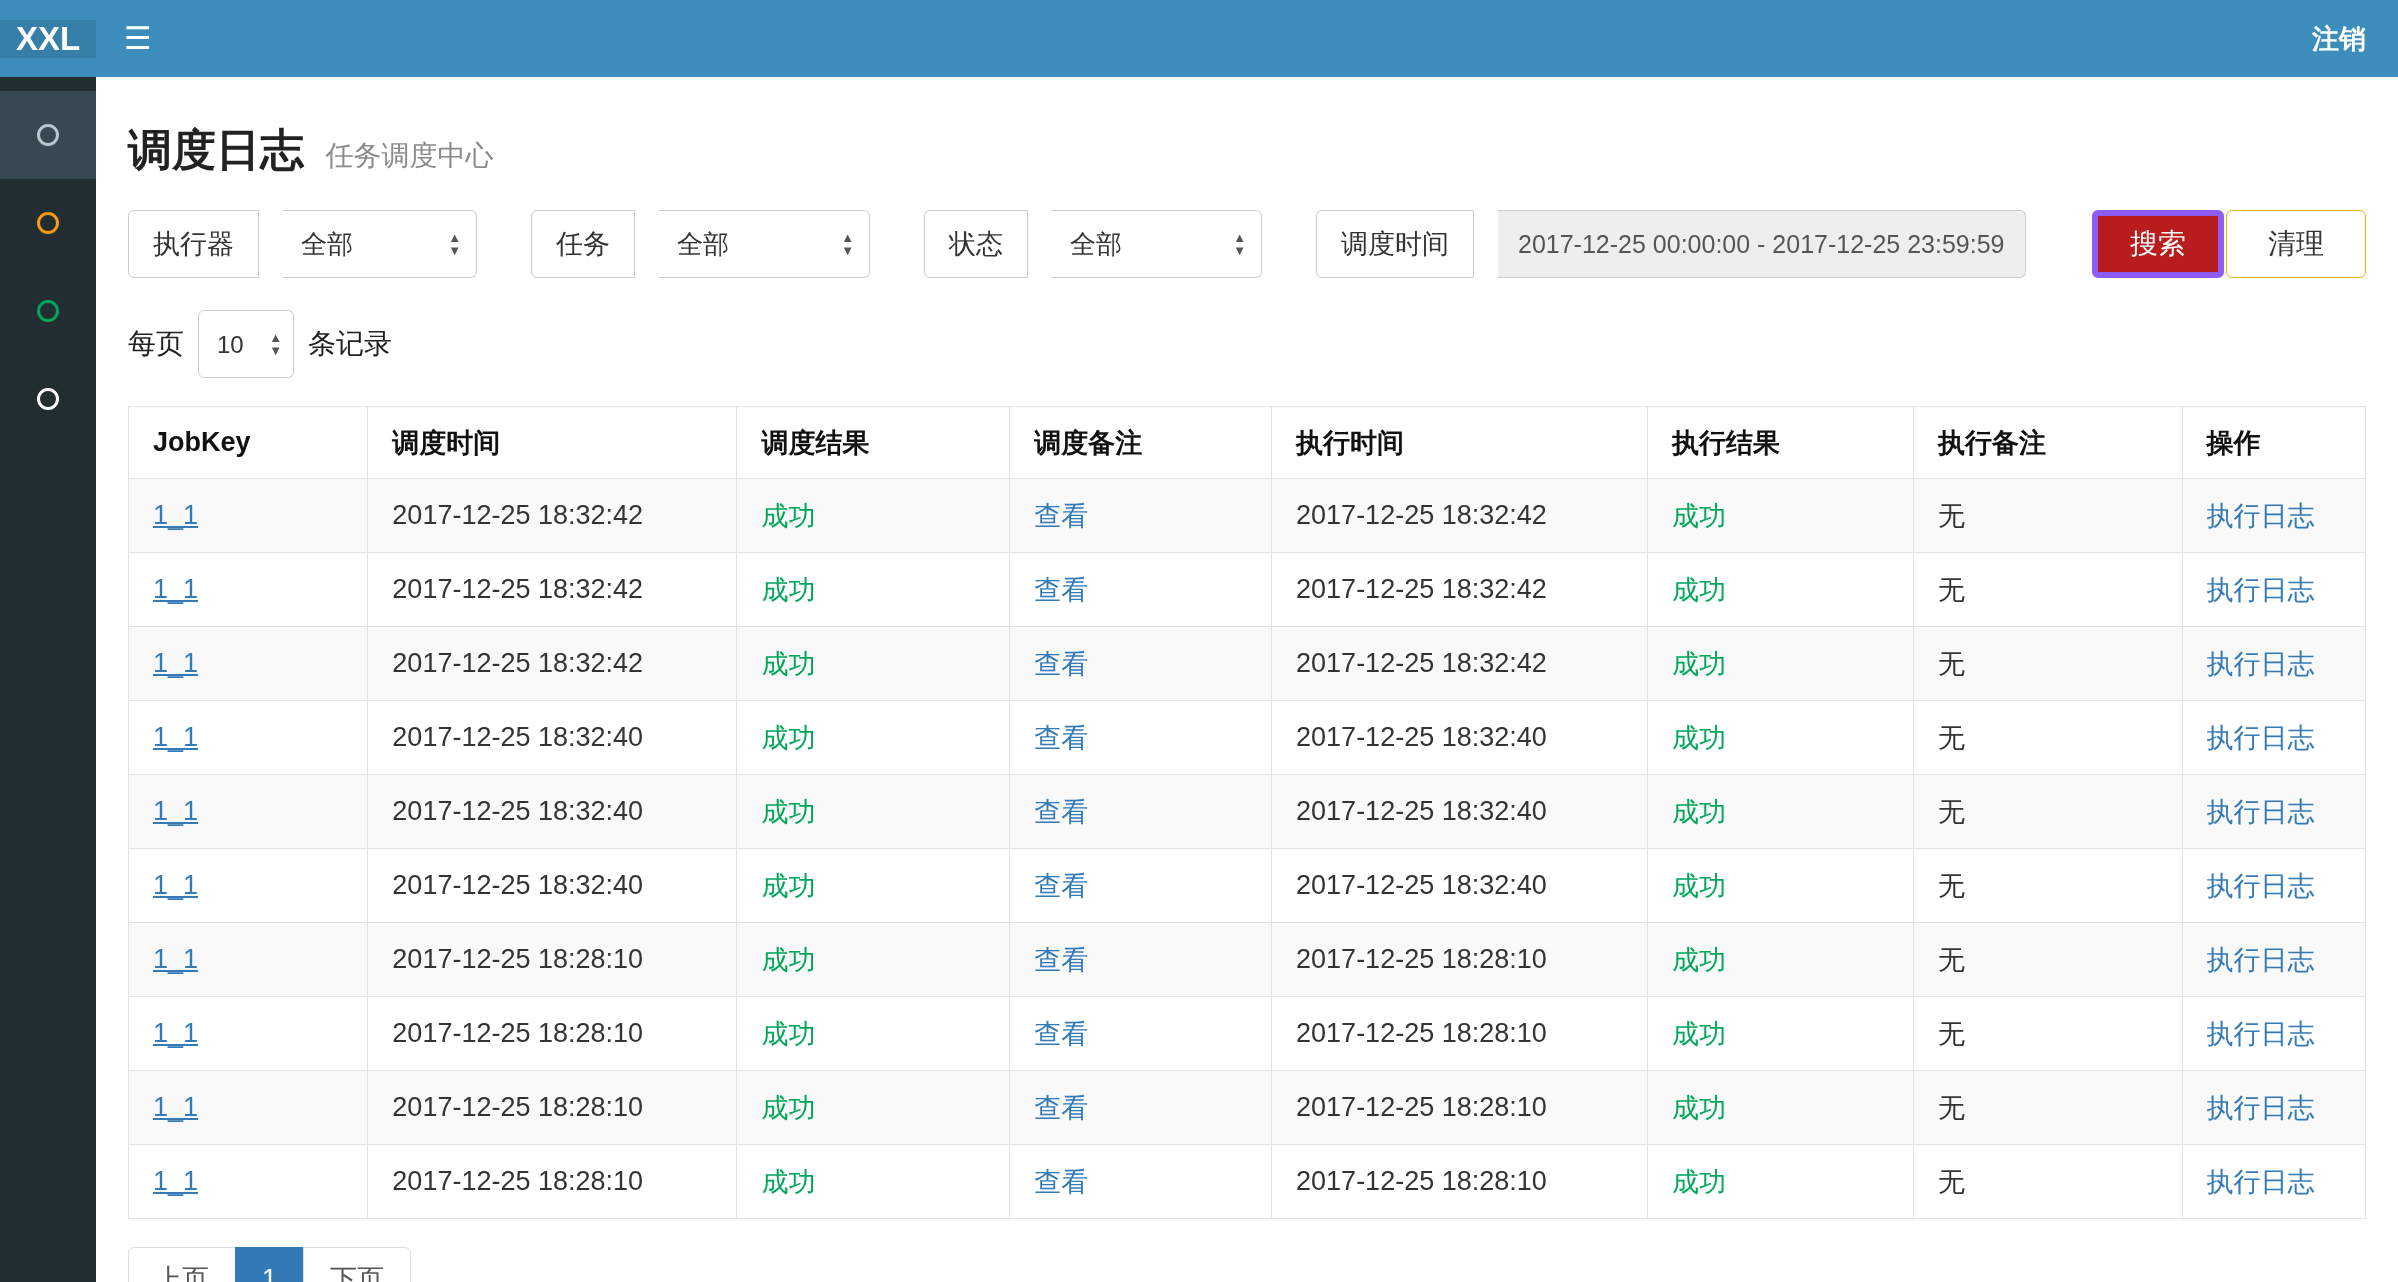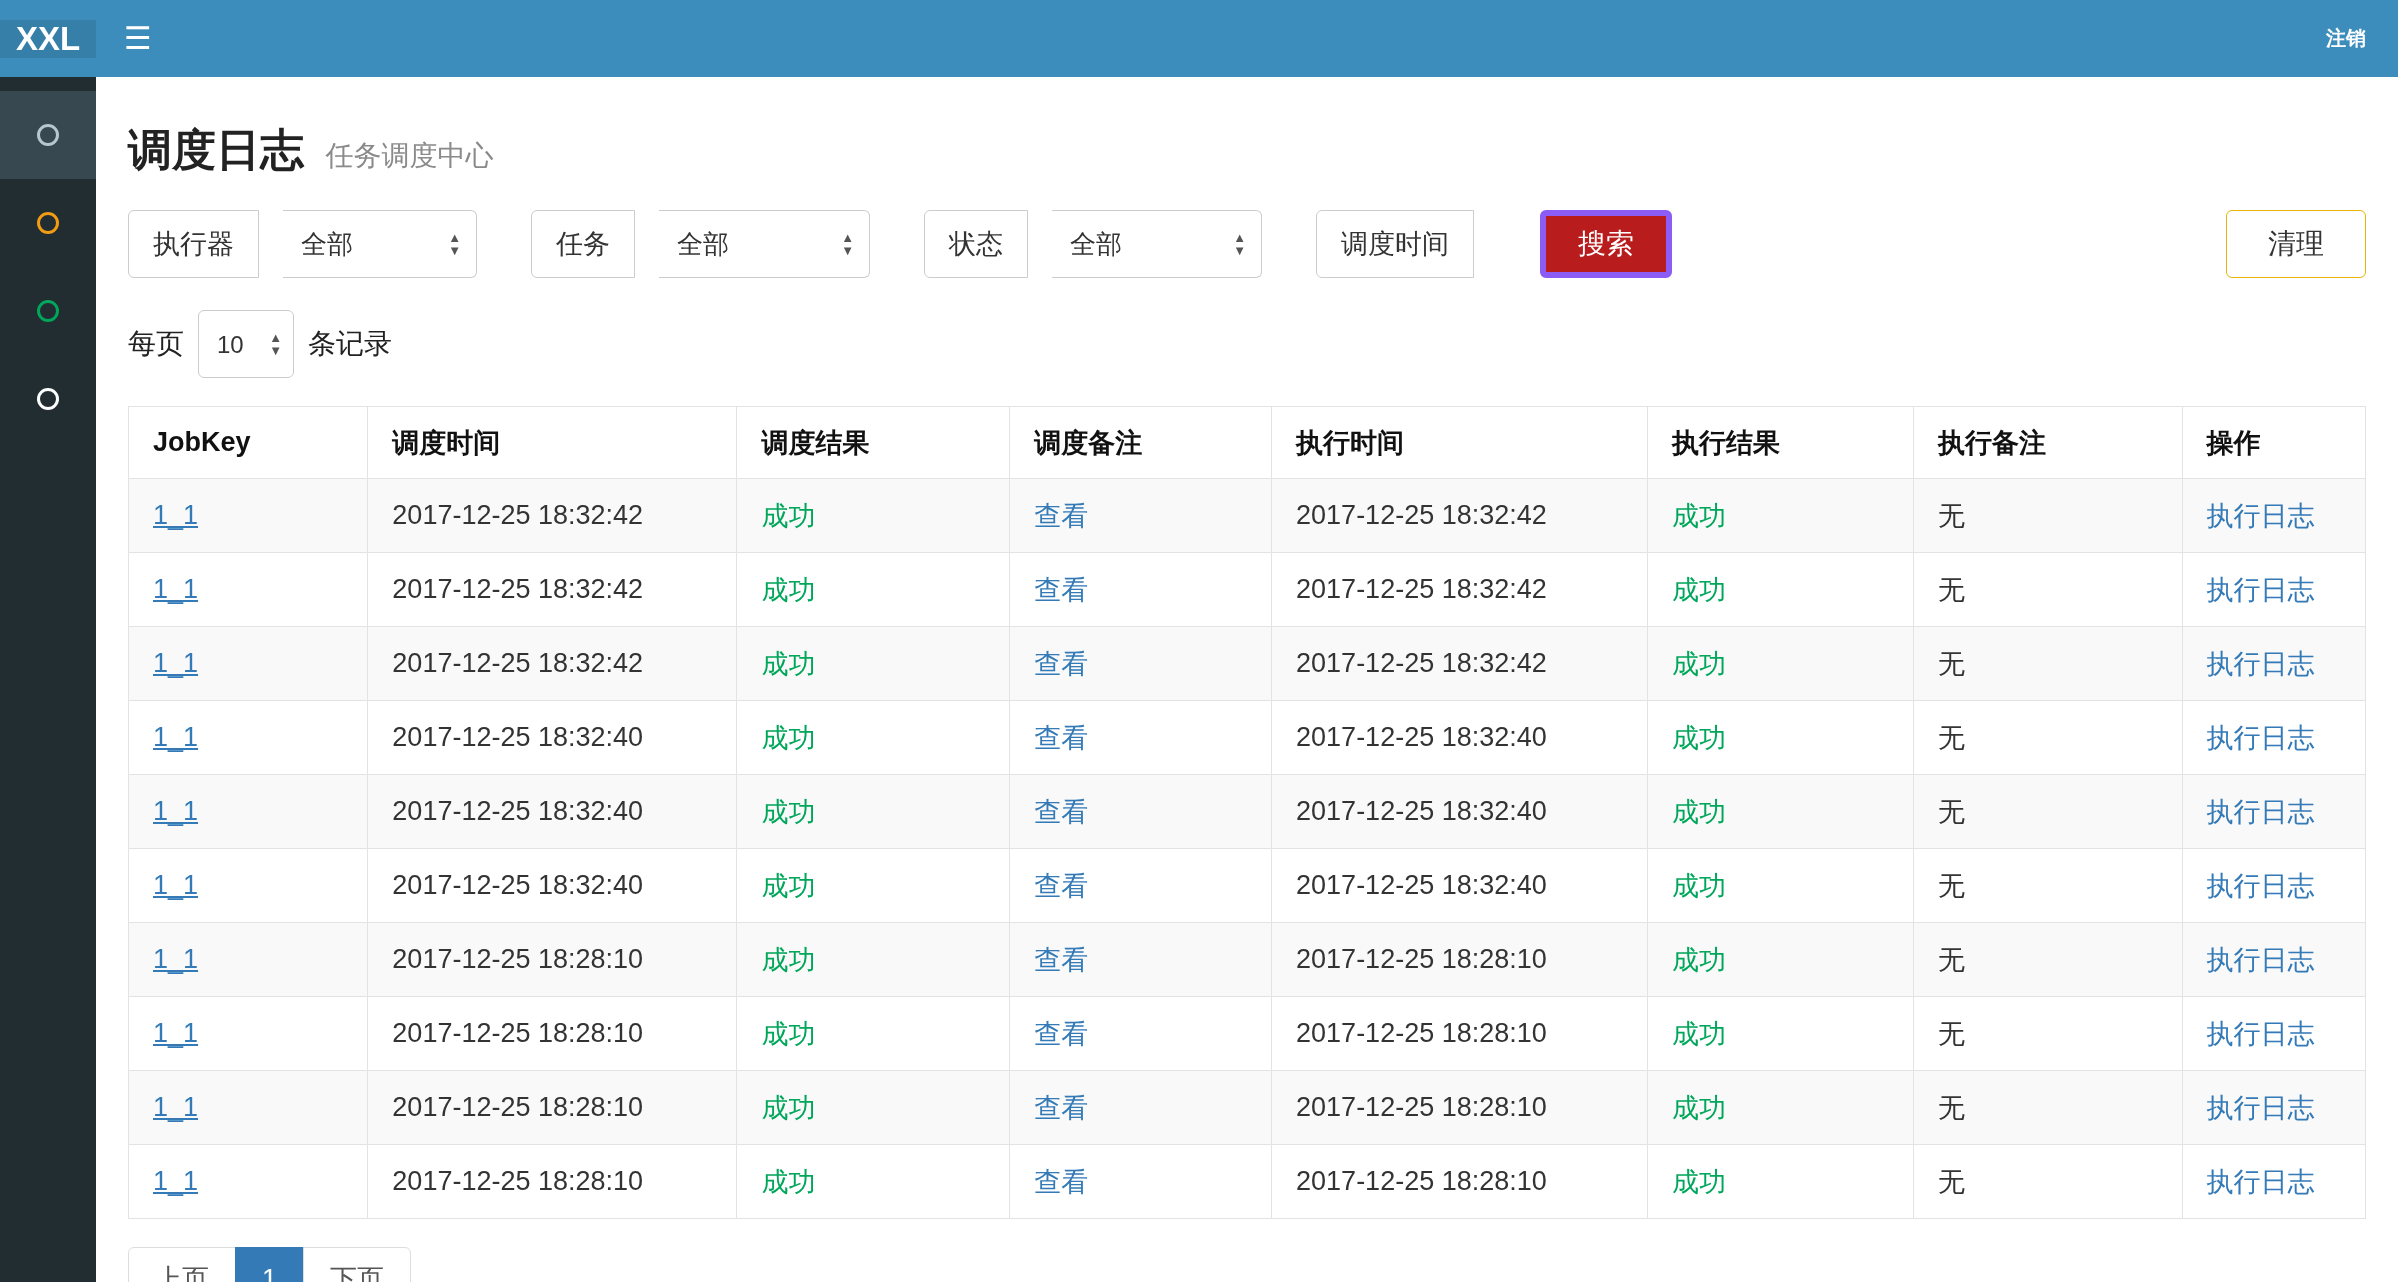--- a/index.html
+++ b/index.html
@@ -7,21 +7,21 @@
   body {
     font-family: "Liberation Sans", "DejaVu Sans", sans-serif;
     font-size: 27px; color: #333; background: #fff;
   }
 
   
   .navbar { display: flex; height: 77px; background: #3c8dbc; align-items: center; }
   .logo { width: 96px; background: #367fa9; color: #fff; font-weight: bold; font-size: 33px;
           display: flex; align-items: center; justify-content: center; cursor: pointer; }
   .toggle { color: #fff; font-size: 31px; padding: 0 28px; display: flex; align-items: center; cursor: pointer; }
-  .logout { margin-left: auto; color: #fff; font-size: 20px; font-weight: bold; padding: 0 32px;
+  .logout { margin-left: auto; color: #fff; font-size: 27px; font-weight: bold; padding: 0 32px;
             display: flex; align-items: center; cursor: pointer; }
 
   
   .main { display: flex; height: 1205px; }
   .sidebar { width: 96px; background: #222d32; padding-top: 14px; flex-shrink: 0; }
   .sb-item { height: 88px; display: flex; align-items: center; justify-content: center; cursor: pointer; }
   .sb-item.active { background: #374850; }
   .circle-icon { width: 22px; height: 22px; border: 3px solid #fff; border-radius: 50%; display: block; }
   .content { flex: 1; padding: 40px 32px; overflow: hidden; background: #fff; }
 
@@ -153,20 +153,21 @@
           </select>
           <span class="arrows">
               <span>▲</span>
               <span>▼</span>
             </span>
         </span>
       </div>
 
       <div class="group time">
         <span class="addon">调度时间</span>
+        <input class="date-input" type="text" readonly="" value="2017-12-25 00:00:00 - 2017-12-25 23:59:59" style="">
       </div>
 
       <button class="btn btn-search">搜索</button>
       <button class="btn btn-clear">清理</button>
     </div>
 
     <div class="pagesize">
       <span>每页</span>
       <span class="selwrap">
         <select>

